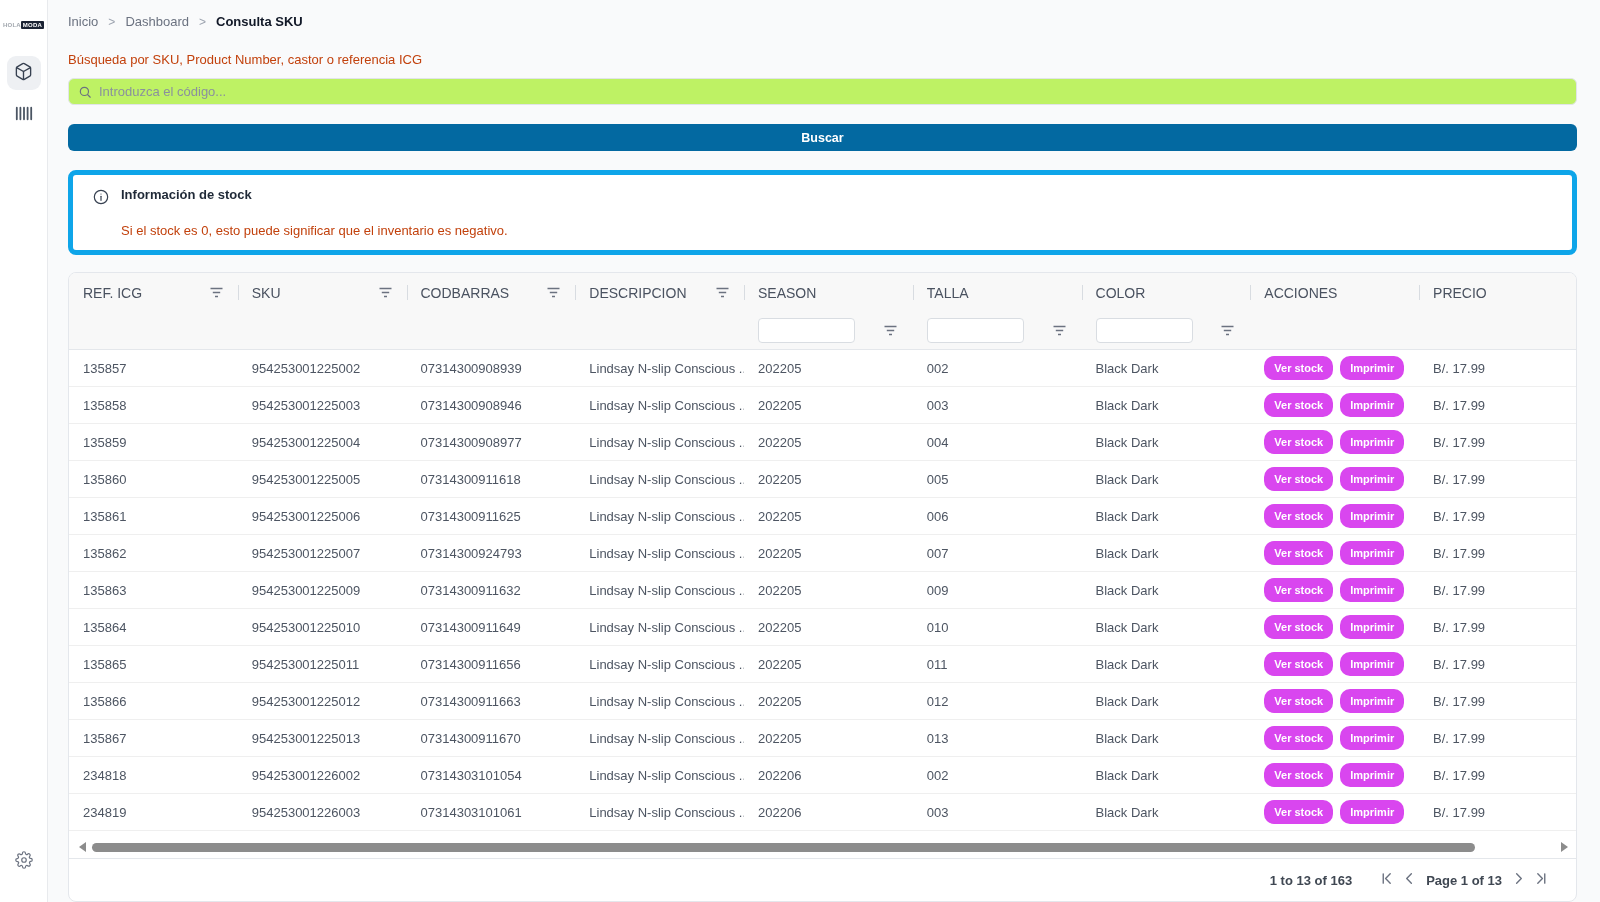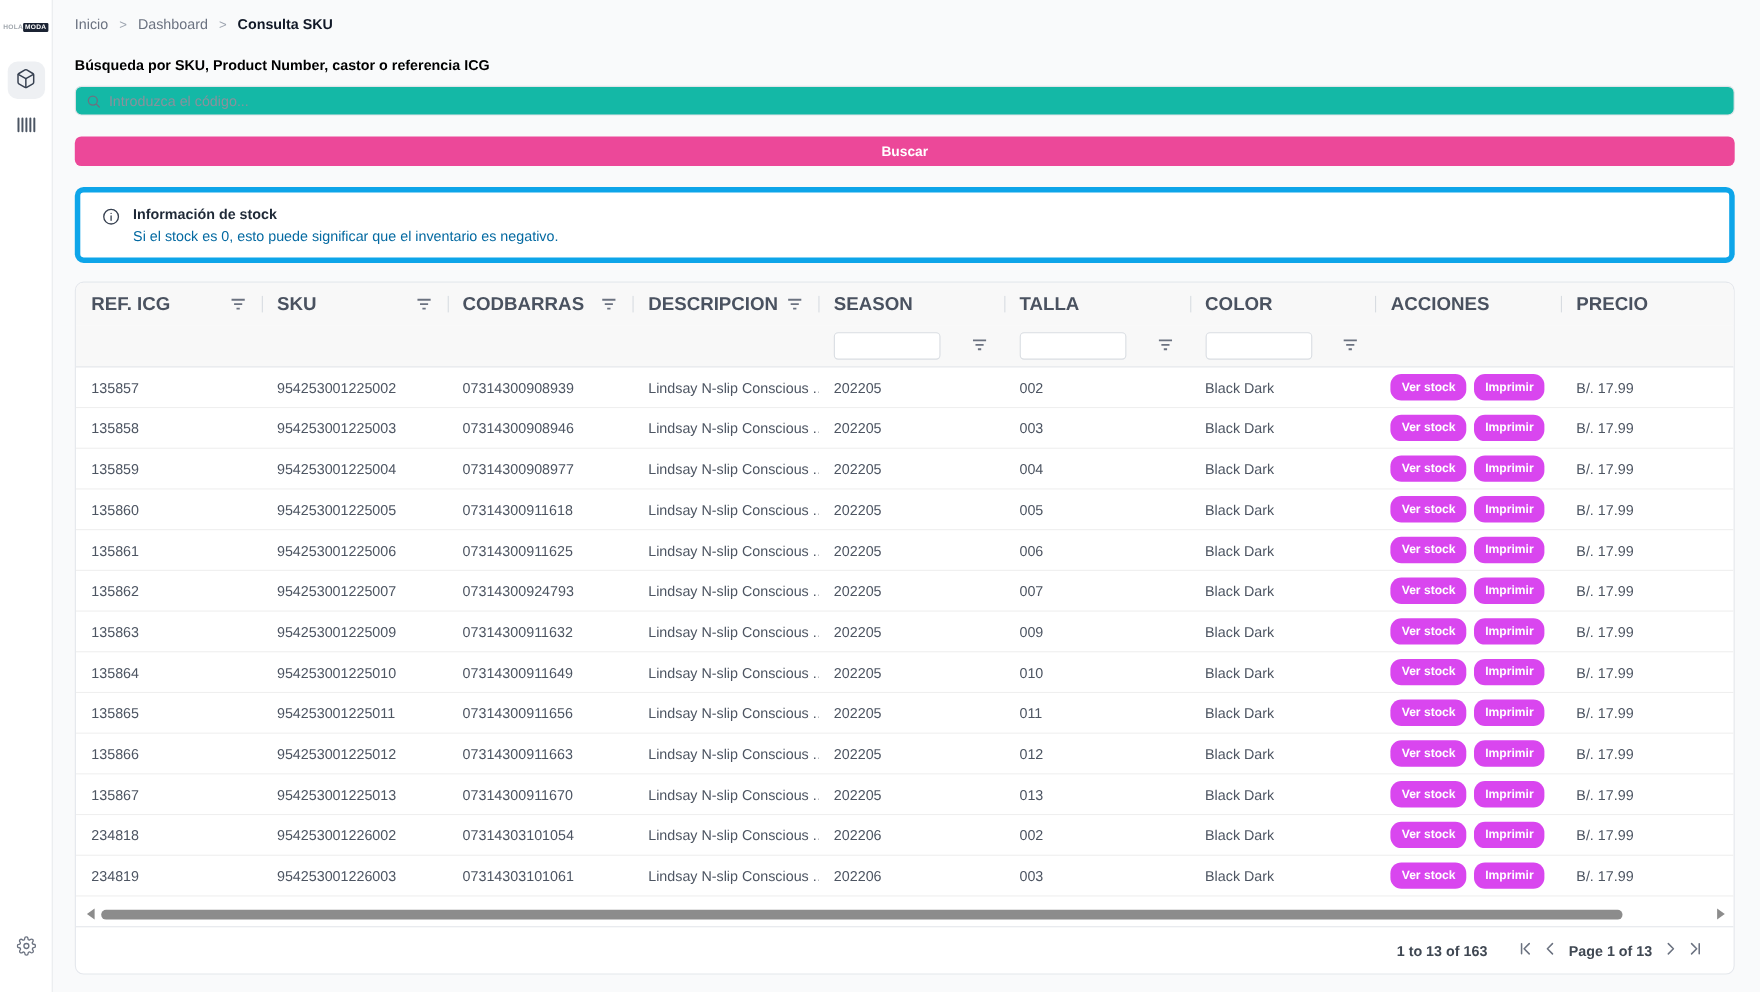--- a/index.html
+++ b/index.html
@@ -19,43 +19,43 @@
   .sidebar-spacer { flex:1; }
   .gear-btn { margin-bottom:24px; }
 
   
   .main { flex:1; padding:14px 23px 0 20px; }
   .breadcrumb { font-size:13px; color:#6b7280; display:flex; align-items:center; gap:10px;text-align:center; }
   .breadcrumb .crumb { cursor:pointer; }
   .breadcrumb .sep { color:#9ca3af; font-size:12px; }
   .breadcrumb .current { color:#111827; font-weight:600; }
 
-  .search-label { margin-top:23px; font-size:13px; font-weight:700; color:#000000; }
-  .search-box { margin-top:11px; height:27px; background:#14b8a6; border:1px solid #e1e4e8; border-radius:6px;
+  .search-label { margin-top:23px; font-size:13px; font-weight:400; color:#c2410c; }
+  .search-box { margin-top:11px; height:27px; background:#bef264; border:1px solid #e1e4e8; border-radius:6px;
                 display:flex; align-items:center; padding:0 9px; gap:7px; }
   .search-box input { border:none; outline:none; flex:1; font-size:13px; color:#374151; background:transparent;
                       font-family:"Liberation Sans", sans-serif; }
   .search-box input::placeholder { color:#8a919c; }
-  .buscar-btn { margin-top:19px; width:100%; height:27px; background:#ec4899; color:#fff; border:none;
+  .buscar-btn { margin-top:19px; width:100%; height:27px; background:#0369a1; color:#fff; border:none;
                 border-radius:6px; font-size:12.5px; font-weight:700; cursor:pointer;
                 font-family:"Liberation Sans", sans-serif; }
 
   .info-card { margin-top:19px; background:#fff; border:5px solid #0ea5e9; border-radius:8px;
                padding:12px 20px; display:flex; gap:12px; }
   .info-card .icon { margin-top:2px; }
   .info-title { font-size:13px; font-weight:700; color:#1f2937; }
-  .info-body  { font-size:13px; color:#0369a1; margin-top:5px; }
+  .info-body  { font-size:13px; color:#c2410c; margin-top:21px; }
 
   
   .table-card { margin-top:17px; background:#fff; border:1px solid #e4e7ec; border-radius:8px;
                 display:flex; flex-direction:column; overflow:hidden; }
   .grid-row { display:grid; grid-template-columns:repeat(8, 1fr) 0.93fr; }
   .thead { background:#f8f8f8; height:39px; }
   .th { display:flex; align-items:center; justify-content:space-between; padding:0 15px 0 14px;
-        font-size:17px; font-weight:700; color:#4a5260; position:relative; cursor:pointer; }
+        font-size:14px; font-weight:400; color:#4a5260; position:relative; cursor:pointer; }
   .th:not(:first-child)::before { content:""; position:absolute; left:0; top:12px; height:15px;
         width:1px; background:#d8dce1; }
   .filter-row { background:#f8f8f8; height:38px; border-bottom:1px solid #e4e7eb; }
   .f-cell { display:flex; align-items:center; justify-content:space-between; padding:0 16px 0 14px; }
   .f-cell input { width:70%; height:25px; border:1px solid #d9dde2; border-radius:4px; background:#fff;
                   outline:none; padding:0 6px; font-size:12px; font-family:"Liberation Sans", sans-serif; }
   .tbody .tr { height:37px; border-bottom:1px solid #efefef; }
   .td { display:flex; align-items:center; padding:0 8px 0 14px; font-size:13px; color:#4d5562;
         white-space:nowrap; overflow:hidden; }
   .td.actions { gap:7px; padding-right:0; }

